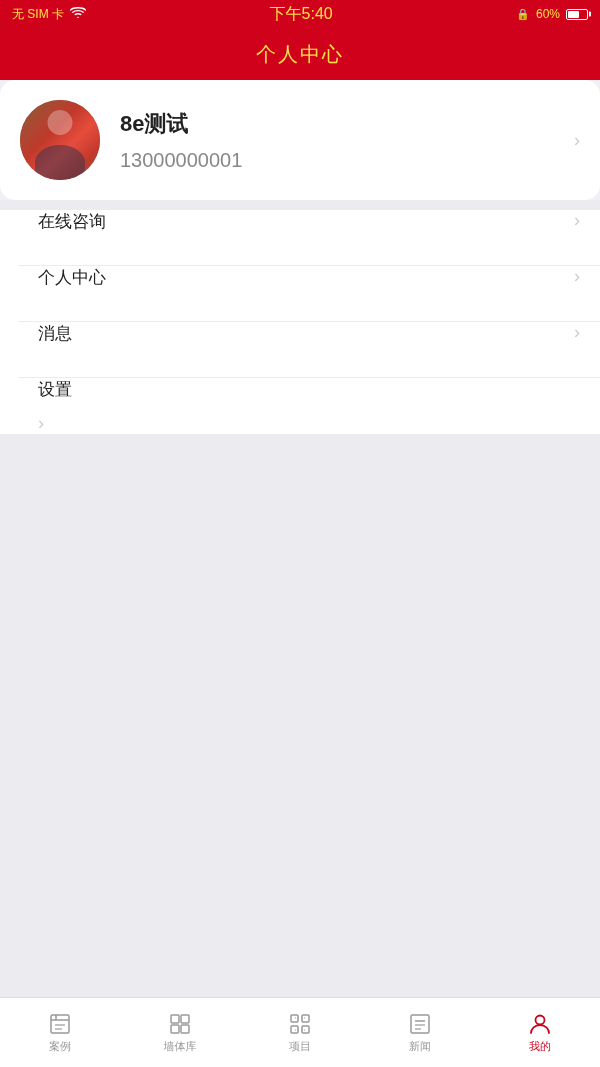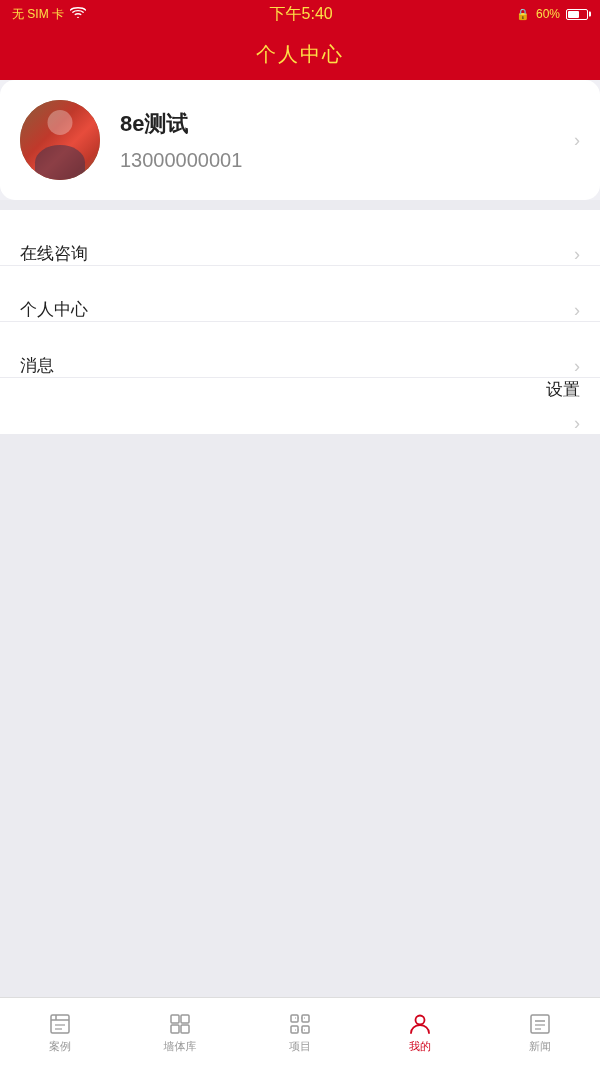--- a/index.html
+++ b/index.html
@@ -142,26 +142,27 @@
       height: 10px;
       background: #ebebf0;
     }
 
     
     .menu-section {
       background: white;
     }
     .menu-item {
       display: flex;
-      align-items: flex-end;
+      align-items: flex-start;
       justify-content: space-between;
       padding: 0 20px;
       height: 56px;
       border-bottom: 1px solid #ebebf0;
       cursor: pointer;
+      margin-left: 18px;
     }
     .menu-item:last-child {
       border-bottom: none;
       flex-direction: column;
     }
     .menu-label {
       font-size: 17px;
       color: #222;
     }
     .menu-chevron {
@@ -318,35 +319,35 @@
         <rect x="15" y="4" width="7" height="7" rx="1" stroke="#999" stroke-width="1.5"></rect>
         <rect x="4" y="15" width="7" height="7" rx="1" stroke="#999" stroke-width="1.5"></rect>
         <rect x="15" y="15" width="7" height="7" rx="1" stroke="#999" stroke-width="1.5"></rect>
         <line x1="8" y1="7" x2="18" y2="7" stroke="#999" stroke-width="1" stroke-dasharray="1 2"></line>
         <line x1="8" y1="19" x2="18" y2="19" stroke="#999" stroke-width="1" stroke-dasharray="1 2"></line>
       </svg>
     </div>
     <span class="tab-label">项目</span>
   </div>
 
-  <div class="tab-item active">
-    <div class="tab-icon">
-      <svg viewBox="0 0 26 26" fill="none" xmlns="http://www.w3.org/2000/svg">
-        <circle cx="13" cy="9" r="4.5" stroke="#d0021b" stroke-width="1.8"></circle>
-        <path d="M4 22c0-4.4 4-8 9-8s9 3.6 9 8" stroke="#d0021b" stroke-width="1.8" stroke-linecap="round"></path>
-      </svg>
-    </div>
-    <span class="tab-label" style="color:#d0021b;">我的</span>
-  </div>
-
   <div class="tab-item">
     <div class="tab-icon">
       <svg viewBox="0 0 26 26" fill="none" xmlns="http://www.w3.org/2000/svg">
         <rect x="4" y="4" width="18" height="18" rx="1.5" stroke="#999" stroke-width="1.5"></rect>
         <line x1="8" y1="10" x2="18" y2="10" stroke="#999" stroke-width="1.5"></line>
         <line x1="8" y1="14" x2="18" y2="14" stroke="#999" stroke-width="1.2"></line>
         <line x1="8" y1="18" x2="14" y2="18" stroke="#999" stroke-width="1.2"></line>
       </svg>
     </div>
     <span class="tab-label">新闻</span>
   </div>
 
+  <div class="tab-item active">
+    <div class="tab-icon">
+      <svg viewBox="0 0 26 26" fill="none" xmlns="http://www.w3.org/2000/svg">
+        <circle cx="13" cy="9" r="4.5" stroke="#d0021b" stroke-width="1.8"></circle>
+        <path d="M4 22c0-4.4 4-8 9-8s9 3.6 9 8" stroke="#d0021b" stroke-width="1.8" stroke-linecap="round"></path>
+      </svg>
+    </div>
+    <span class="tab-label" style="color:#d0021b;">我的</span>
+  </div>
+
 </div>
 
 </body></html>

